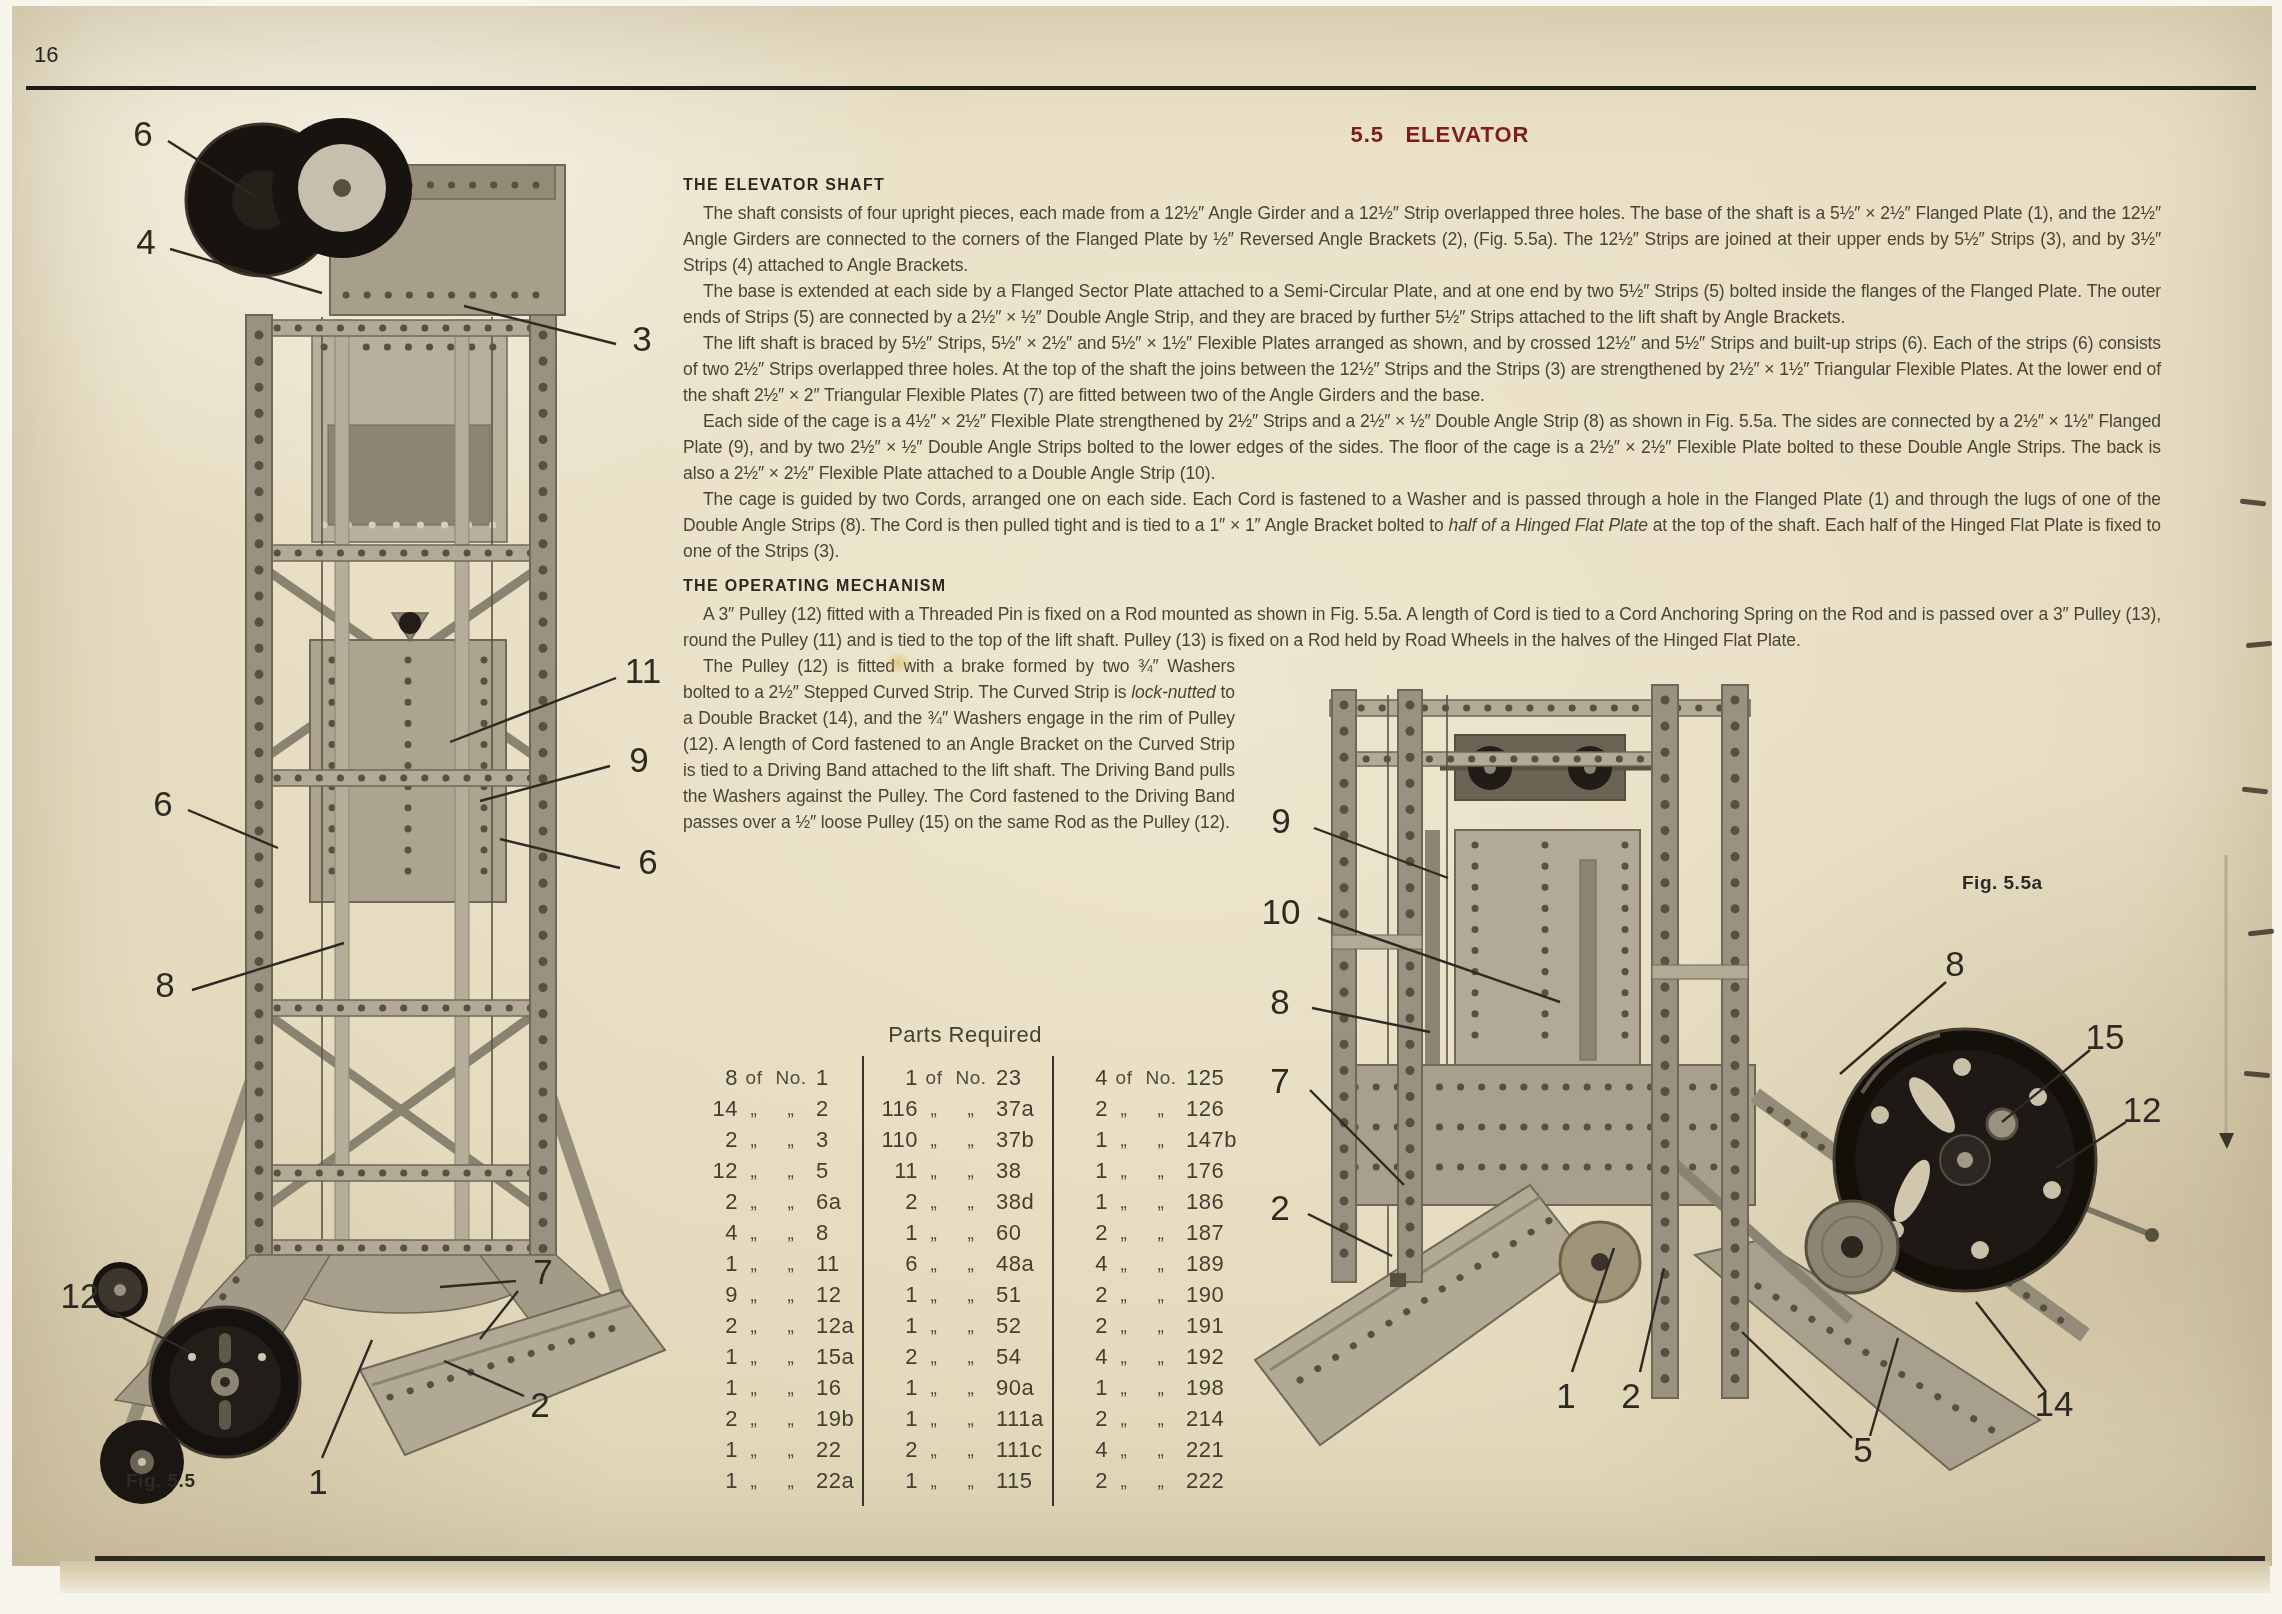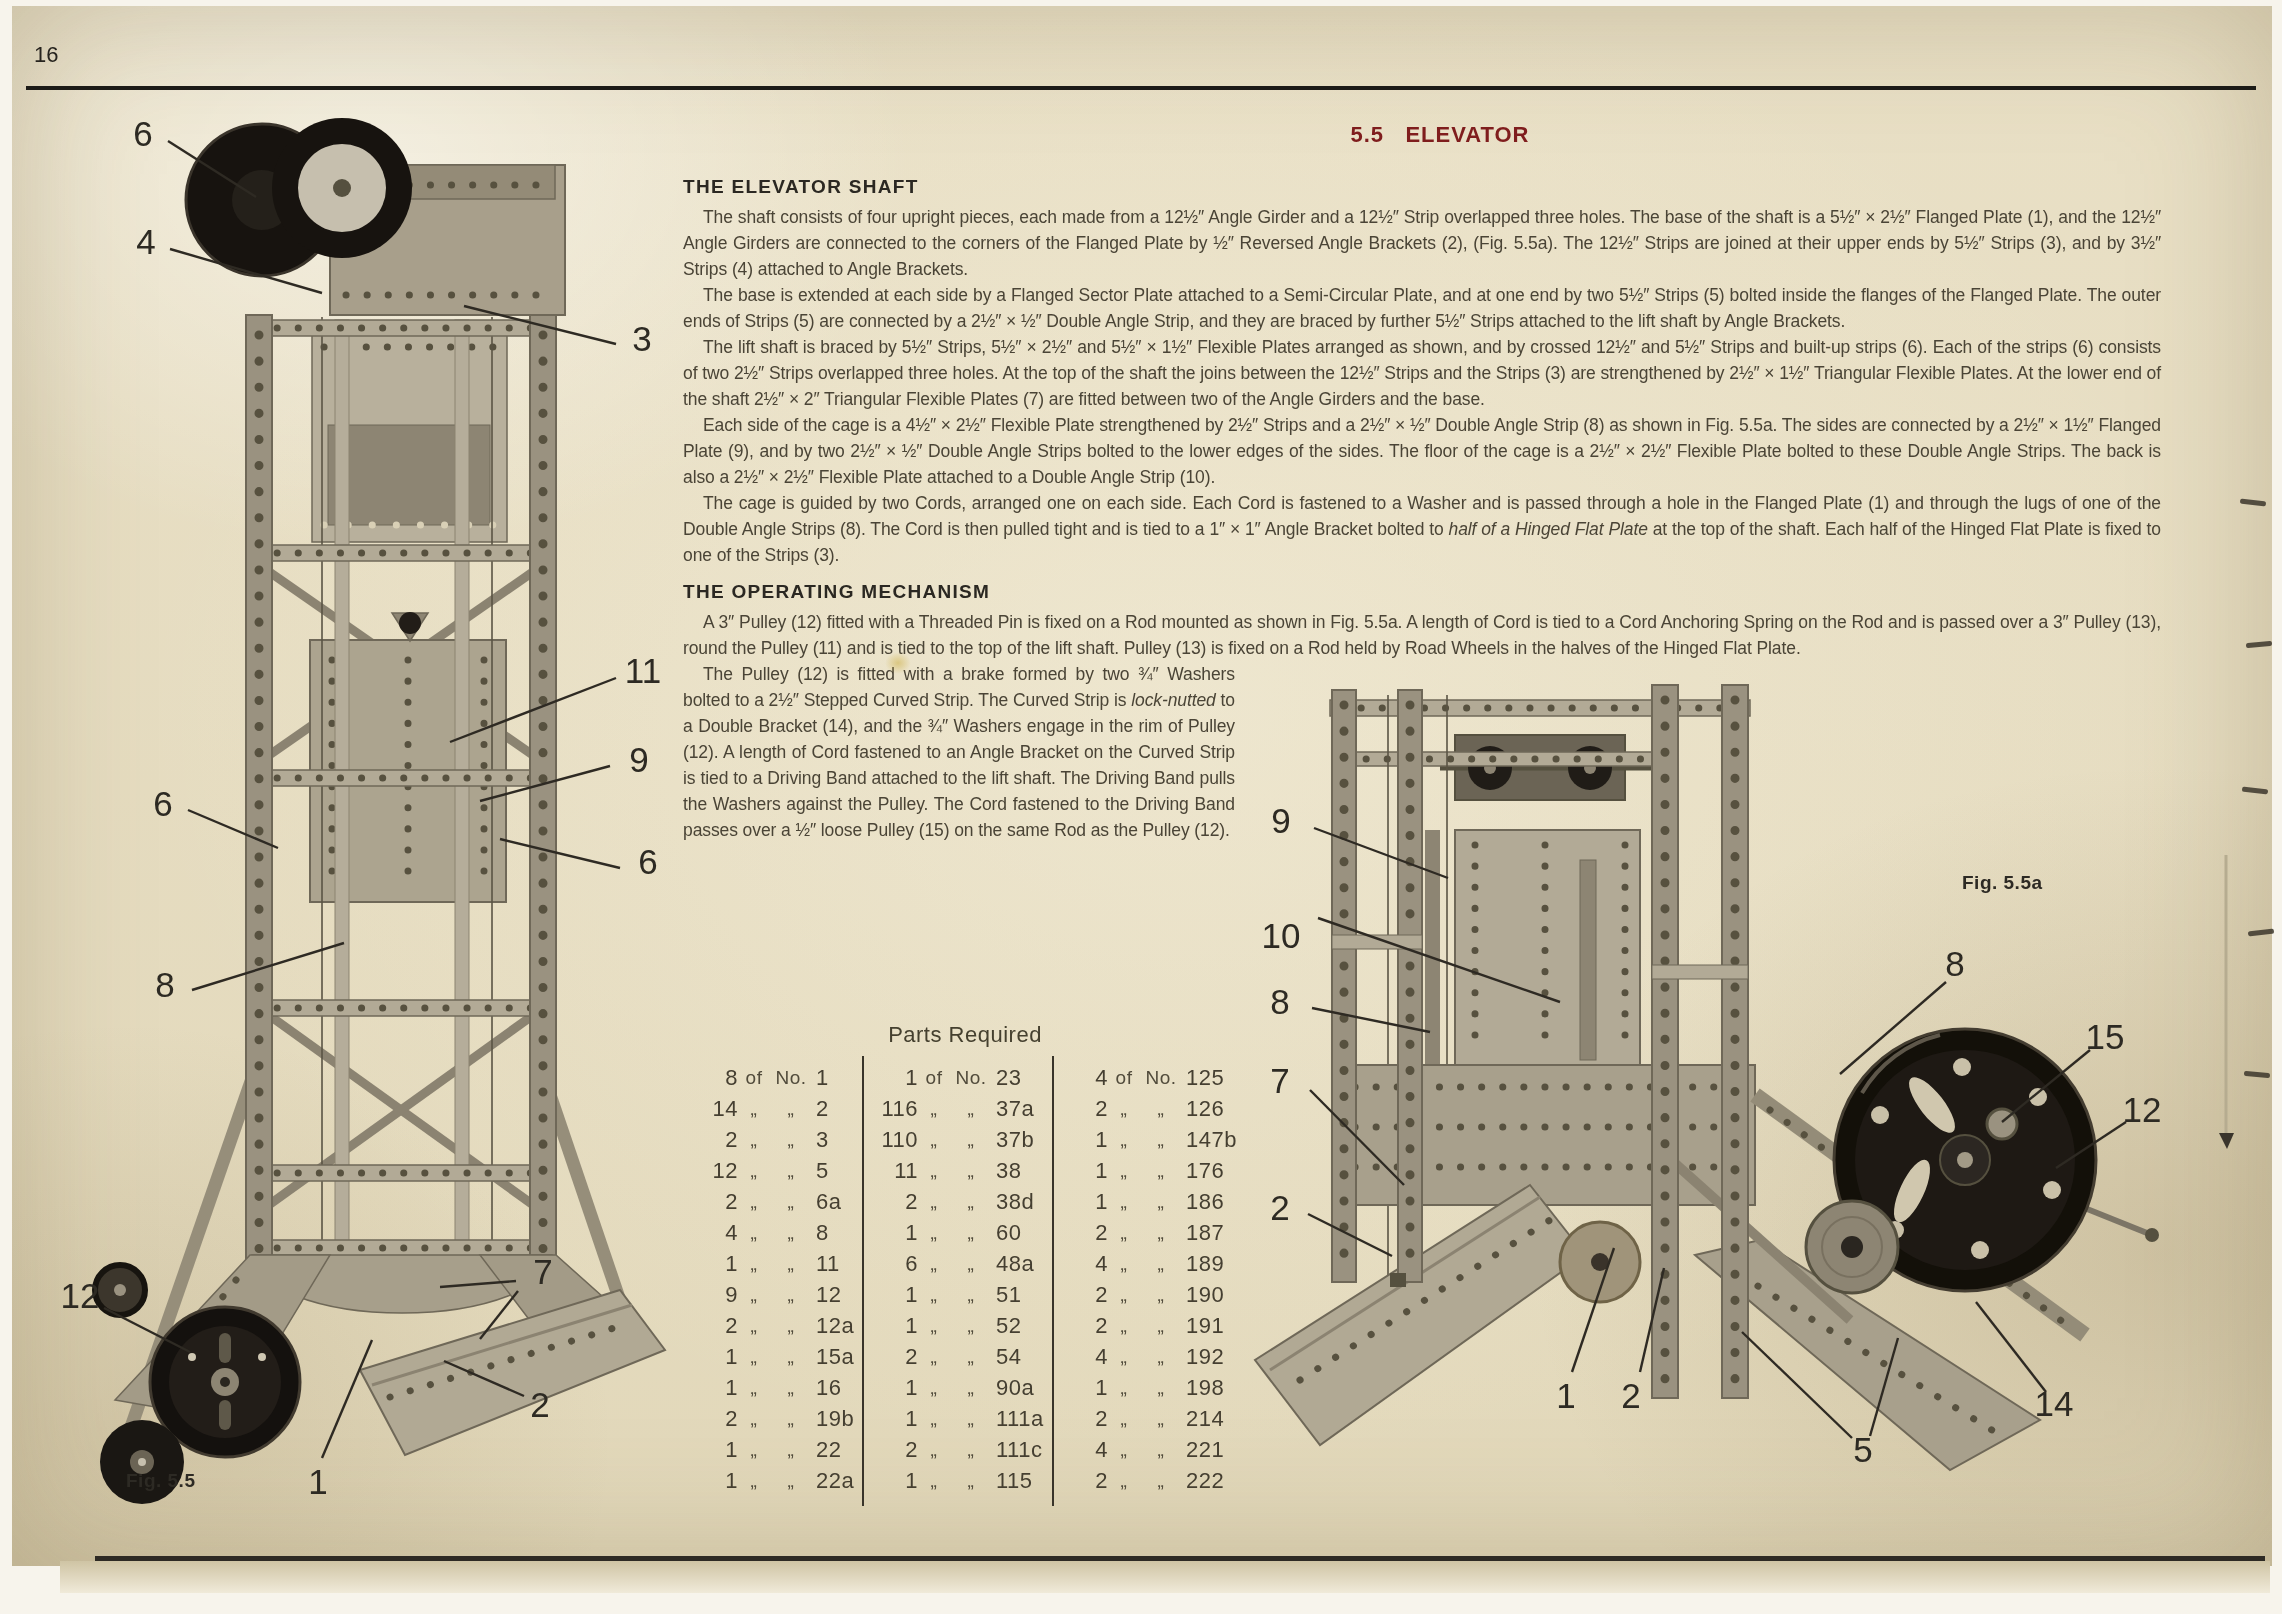--- a/index.html
+++ b/index.html
@@ -13,21 +13,21 @@
       radial-gradient(ellipse 700px 600px at 5% 92%, rgba(120,98,55,.16), rgba(120,98,55,0) 70%),
       linear-gradient(#e9e0c6,#e2d8ba);
     box-shadow:inset 0 0 140px rgba(105,85,45,.28);}
   .pageno{position:absolute;left:34px;top:42px;font-size:22px;color:#26231e;}
   .header{position:absolute;left:520px;top:48px;width:1200px;text-align:center;
           font-size:23px;letter-spacing:.4px;color:#26231e;}
   .rule{position:absolute;left:26px;top:86px;width:2230px;height:4px;background:#1c1b17;}
   .title{position:absolute;left:1250px;top:122px;width:380px;text-align:center;
          font-weight:bold;font-size:22px;letter-spacing:1px;color:#7f1d1d;white-space:pre;}
   .text-col{position:absolute;left:683px;top:176px;width:1478px;}
-  .sec-h{font-weight:bold;font-size:19px;letter-spacing:1.3px;color:#2b2822;margin:13px 0 6px 0;}
+  .sec-h{font-weight:bold;font-size:16px;letter-spacing:1.3px;color:#2b2822;margin:13px 0 6px 0;}
   .sec-h:first-child{margin-top:0;}
   .text-col p{margin:0;text-indent:20px;font-size:17.5px;line-height:26px;
               text-align:justify;color:#4a4436;letter-spacing:-0.1px;}
   .text-col p.narrow{width:552px;}
   .parts-title{position:absolute;left:860px;top:1022px;width:210px;text-align:center;
                font-size:22px;letter-spacing:.5px;color:#45402f;}
   .pcol{position:absolute;top:1062px;}
   .prow{display:grid;grid-template-columns:46px 32px 42px 58px;height:31px;align-items:center;
         font-size:22px;color:#453f31;letter-spacing:.5px;}
   .prow .q{text-align:right;}
@@ -538,21 +538,21 @@
       <span class="callout" style="left: 163px; top: 804px;">6</span>
       <span class="callout" style="left: 648px; top: 862px;">6</span>
       <span class="callout" style="left: 165px; top: 985px;">8</span>
       <span class="callout" style="left: 80px; top: 1296px;">12</span>
       <span class="callout" style="left: 543px; top: 1272px;">7</span>
       <span class="callout" style="left: 540px; top: 1405px;">2</span>
       <span class="callout" style="left: 318px; top: 1482px;">1</span>
     </div>
   <div class="callouts">
       <span class="callout" style="left: 1281px; top: 821px;">9</span>
-      <span class="callout" style="left: 1281px; top: 912px; margin-top: 24px;">10</span>
+      <span class="callout" style="left: 1281px; top: 912px;">10</span>
       <span class="callout" style="left: 1280px; top: 1002px;">8</span>
       <span class="callout" style="left: 1280px; top: 1081px;">7</span>
       <span class="callout" style="left: 1280px; top: 1208px;">2</span>
       <span class="callout" style="left: 1566px; top: 1396px;">1</span>
       <span class="callout" style="left: 1631px; top: 1396px;">2</span>
       <span class="callout" style="left: 1863px; top: 1450px;">5</span>
       <span class="callout" style="left: 2054px; top: 1404px;">14</span>
       <span class="callout" style="left: 2105px; top: 1037px;">15</span>
       <span class="callout" style="left: 2142px; top: 1110px;">12</span>
       <span class="callout" style="left: 1955px; top: 964px;">8</span>

